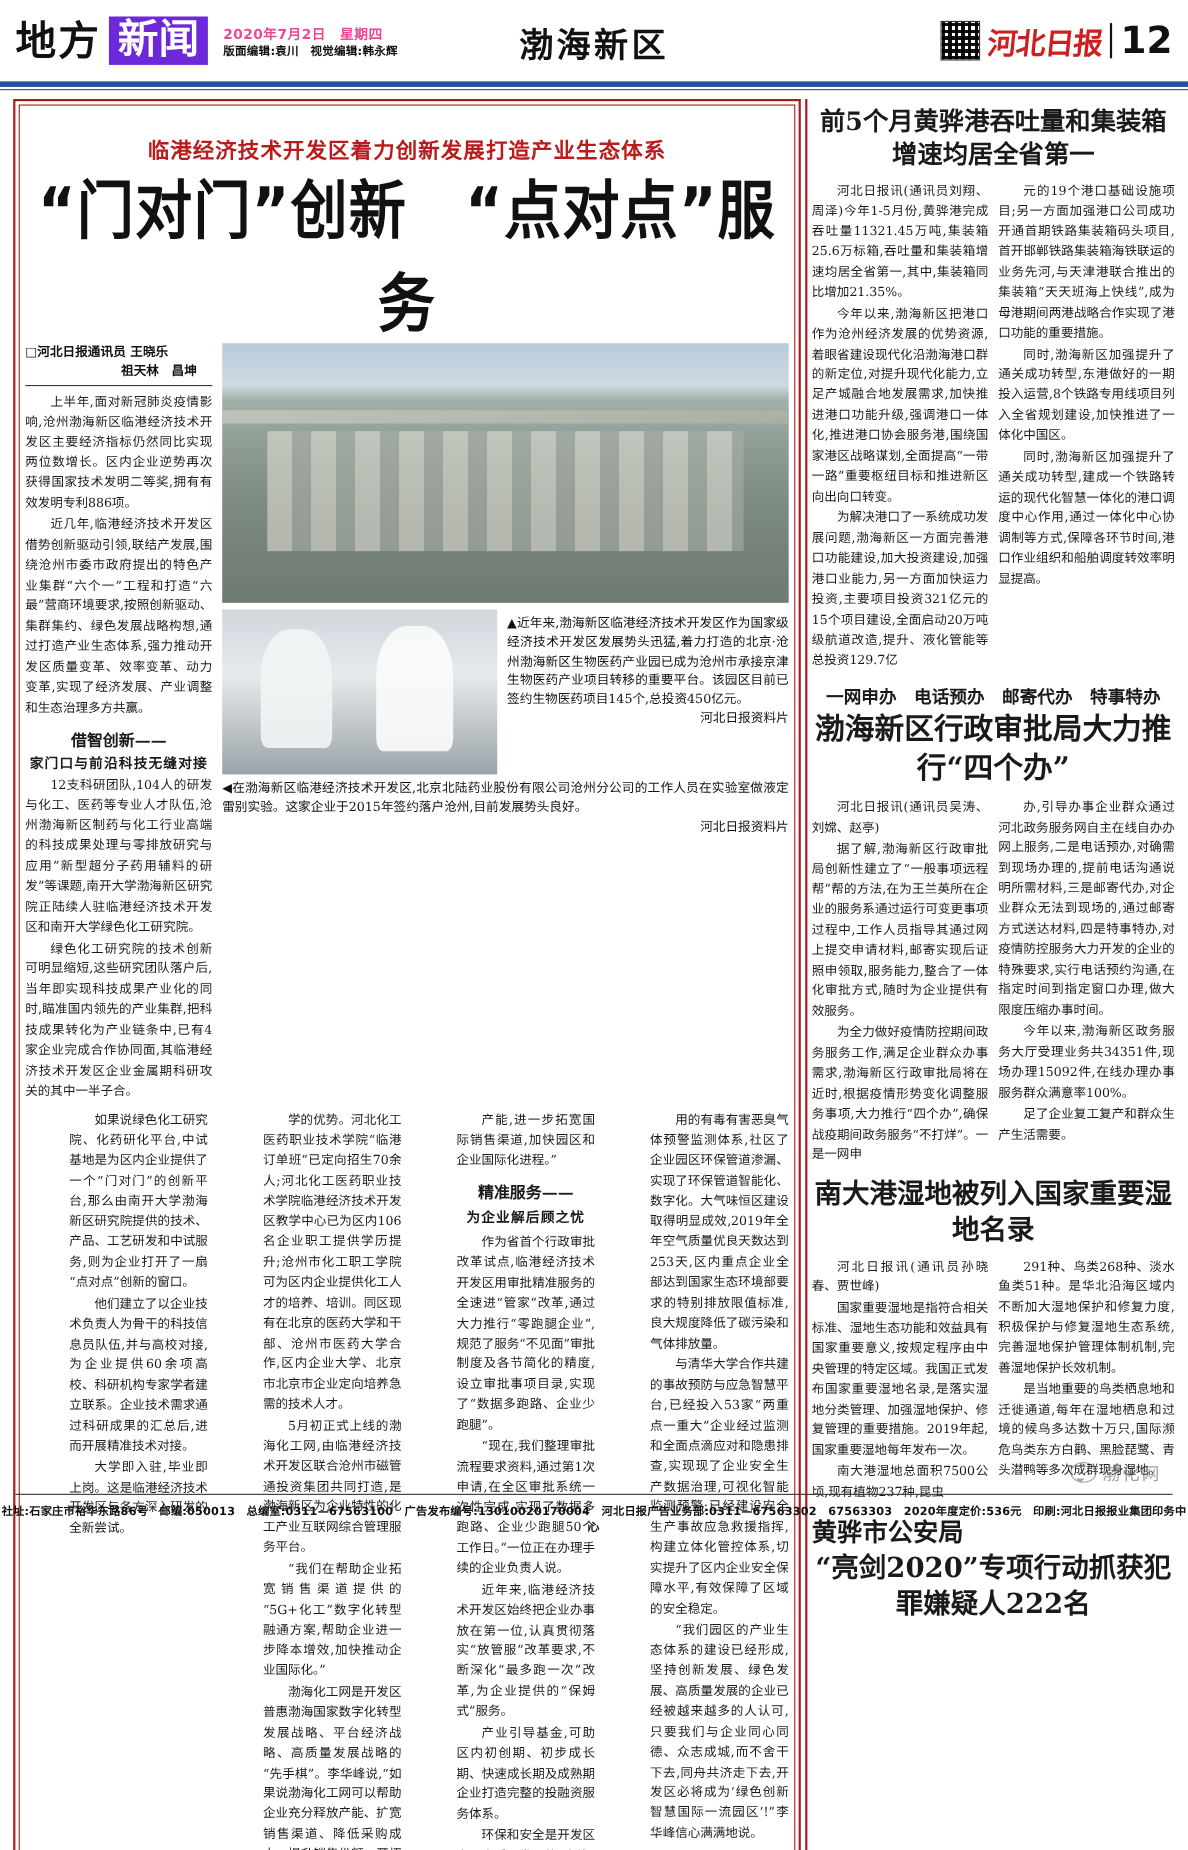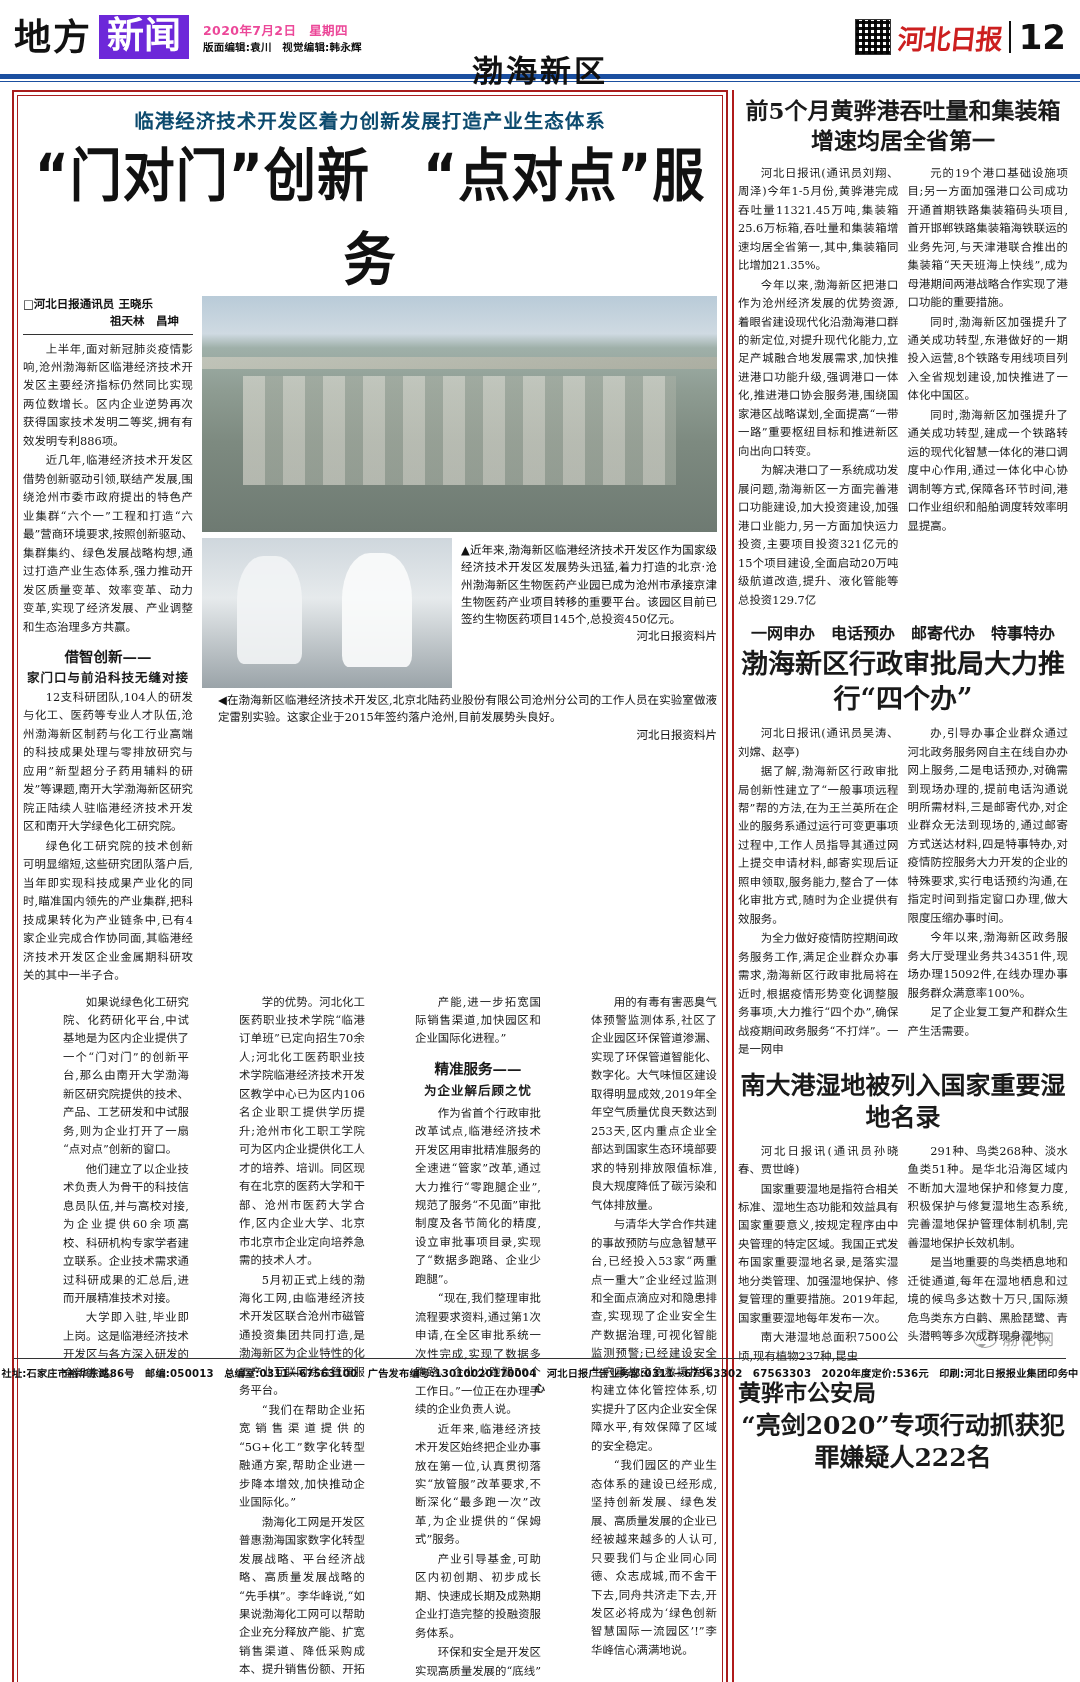--- a/index.html
+++ b/index.html
@@ -7,41 +7,41 @@
   body{width:1080px;height:1682px;font-family:"DejaVu Sans","Liberation Sans",sans-serif;color:#1a1a1a;position:relative;overflow:hidden;}
   .page{width:1080px;height:1392px;position:relative;box-sizing:border-box;}
 
   
   .masthead{height:74px;position:relative;display:flex;align-items:center;padding:0 14px;box-sizing:border-box;}
   .mh-local{font-size:37px;font-weight:bold;letter-spacing:2px;line-height:1;color:#111;font-family:"DejaVu Serif","Liberation Serif",serif;}
   .mh-news{display:inline-block;background:#6d28d9;color:#fff;font-size:37px;font-weight:bold;padding:2px 8px 5px;margin-left:7px;line-height:1;font-family:"DejaVu Serif","Liberation Serif",serif;}
   .mh-meta{margin-left:14px;line-height:1.45;padding-top:4px;}
   .mh-date{font-size:12.5px;font-weight:bold;color:#ec4899;letter-spacing:.4px;}
   .mh-eds{font-size:10.5px;font-weight:bold;color:#111;letter-spacing:.2px;}
-  .mh-section{position:absolute;left:0;right:0;text-align:center;font-size:31px;font-weight:bold;letter-spacing:3px;color:#111;font-family:Liberation Sans, sans-serif;top:16px;margin-top:30px;}
+  .mh-section{position:absolute;left:0;right:0;text-align:center;font-size:31px;font-weight:bold;letter-spacing:3px;color:#111;font-family:Liberation Sans, sans-serif;top:16px;}
   .mh-right{margin-left:auto;display:flex;align-items:center;gap:7px;z-index:3;}
   .qr{width:34px;height:34px;background:
       repeating-linear-gradient(0deg,#111 0 3px,#fff 3px 6px),
       repeating-linear-gradient(90deg,#111 0 3px,transparent 3px 6px);
       background-blend-mode:multiply;border:1px solid #333;}
   .brand{font-size:27px;font-weight:bold;color:#cc1f1f;font-family:"DejaVu Serif","Liberation Serif",serif;letter-spacing:-1px;transform:skewX(-6deg);}
   .pagenum{font-size:34px;font-weight:bold;color:#111;padding-left:8px;border-left:2px solid #111;line-height:.95;}
   .mh-rule{height:5px;background:#1b4fa0;margin:0;}
   .mh-rule2{height:1px;background:#1b4fa0;margin-top:2px;}
 
   
   .body-wrap{display:flex;padding:8px 12px 0 12px;box-sizing:border-box;gap:10px;}
   .col-left{width:716px;}
   .col-right{width:330px;position:relative;}
   .vsep{position:absolute;left:-6px;top:0;bottom:0;width:2px;background:#b01b1b;}
 
   
   .lead-box{border:2px solid #a81c1c;padding:9px;box-sizing:border-box;position:relative;}
   .lead-box:after{content:"";position:absolute;inset:3px;border:1px solid #a81c1c;pointer-events:none;}
-  .kicker{text-align:center;font-size:19.5px;font-weight:bold;letter-spacing:1px;color:#0c4a6e;font-family:"DejaVu Serif","Liberation Serif",serif;margin:4px 0 2px;}
+  .kicker{text-align:center;font-size:19.5px;font-weight:bold;letter-spacing:1px;color:#b91c1c;font-family:"DejaVu Serif","Liberation Serif",serif;margin:20px 0 2px;}
   .lead-head{text-align:center;font-size:52px;font-weight:bold;letter-spacing:1px;color:#111;font-family:"DejaVu Sans","Liberation Sans",sans-serif;margin:4px 0 8px;transform:scaleY(1.12);transform-origin:center;}
   .byline-wrap{width:170px;}
   .byline{font-size:11.5px;font-weight:bold;line-height:1.5;color:#111;}
   .byline .n2{display:block;text-align:right;padding-right:14px;}
   .byline-rule{border-bottom:1px solid #333;margin:3px 0 5px;}
 
   .lead-cols{display:flex;gap:9px;}
   .lead-textcol{width:170px;}
   .lead-media{flex:1;}
   .photo{width:100%;background:#6d7a85;position:relative;overflow:hidden;}
@@ -151,21 +151,21 @@
               <div style="width:250px;">
                 <div class="photo p2"></div>
               </div>
               <div style="flex:1;">
                 <div class="cap">
                   <span>▲近年来,渤海新区临港经济技术开发区作为国家级经济技术开发区发展势头迅猛,着力打造的北京·沧州渤海新区生物医药产业园已成为沧州市承接京津生物医药产业项目转移的重要平台。该园区目前已签约生物医药项目145个,总投资450亿元。</span>
                   <span class="src">河北日报资料片</span>
                 </div>
               </div>
             </div>
-            <div class="cap" style="margin-left:16px;">
+            <div class="cap" style="margin-left:0;">
               <span>◀在渤海新区临港经济技术开发区,北京北陆药业股份有限公司沧州分公司的工作人员在实验室做液定雷别实验。这家企业于2015年签约落户沧州,目前发展势头良好。</span>
               <span class="src">河北日报资料片</span>
             </div>
           </div>
         </div>
 
         <div class="tri-cols">
           <div class="bodytext">
             <p>如果说绿色化工研究院、化药研化平台,中试基地是为区内企业提供了一个“门对门”的创新平台,那么由南开大学渤海新区研究院提供的技术、产品、工艺研发和中试服务,则为企业打开了一扇“点对点”创新的窗口。</p>
             <p>他们建立了以企业技术负责人为骨干的科技信息员队伍,并与高校对接,为企业提供60余项高校、科研机构专家学者建立联系。企业技术需求通过科研成果的汇总后,进而开展精准技术对接。</p>

